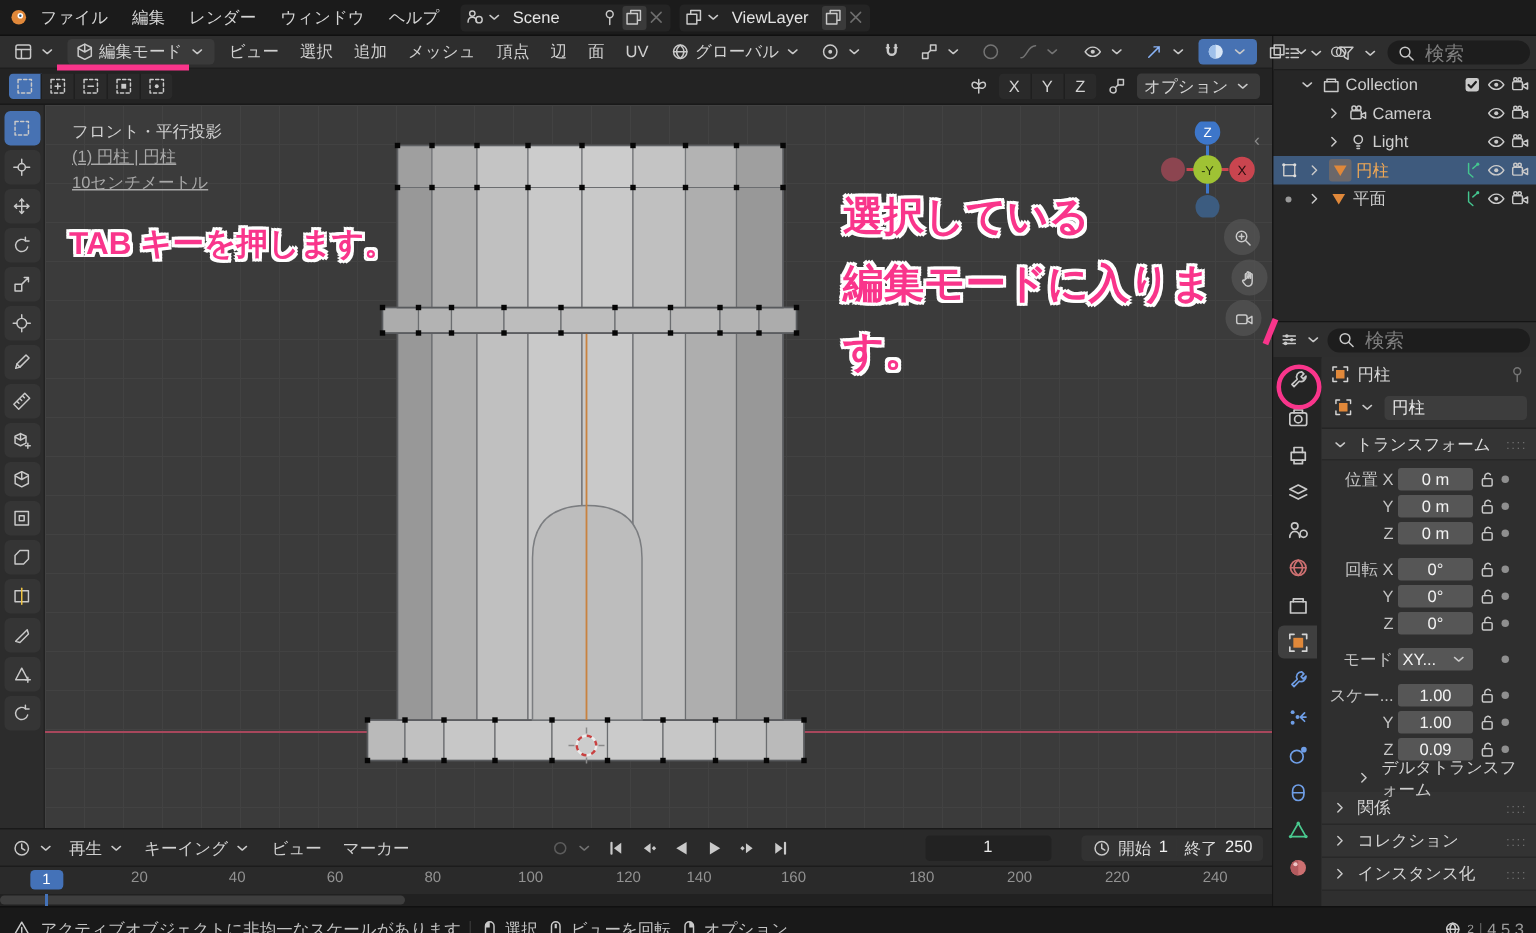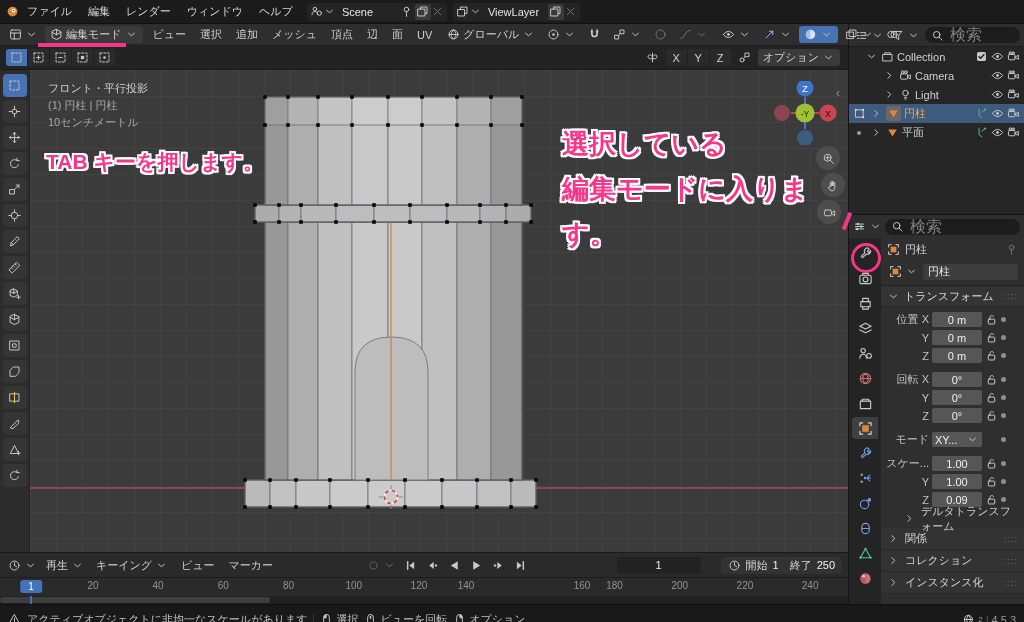--- a/index.html
+++ b/index.html
@@ -36,34 +36,34 @@
   
   .toolbar{position:absolute;left:0;top:70px;width:30px;height:482px;background:#2c2c2c;border-right:1px solid #222;
            display:flex;flex-direction:column;align-items:center;padding-top:4px;gap:3px;box-sizing:border-box;z-index:10;}
   .tbtn{width:24px;height:23px;border-radius:4px;display:flex;align-items:center;justify-content:center;background:#353535;}
   .tbtn.active{background:#4772b3;}
   
   .viewport{position:absolute;left:30px;top:70px;width:818px;height:482px;background:#3b3b3b;overflow:hidden;
     background-image:linear-gradient(#424242 1px,transparent 1px),linear-gradient(90deg,#424242 1px,transparent 1px);
     background-size:26px 26px;}
   .hud{position:absolute;left:18px;top:10px;color:#cfcfcf;line-height:17px;}
-  .hud .l2,.hud .l3{color:#a8a8a8;}
+  .hud .l2,.hud .l3{color:#a8a8a8;text-decoration:underline;}
   .annot{position:absolute;font-weight:bold;color:#f9358b;
      text-shadow:-2px -2px 0 #fff,2px -2px 0 #fff,-2px 2px 0 #fff,2px 2px 0 #fff,0 -2px 0 #fff,0 2px 0 #fff,-2px 0 0 #fff,2px 0 0 #fff;}
   .annotL{left:16px;top:78px;font-size:21px;}
   .annotR{left:532px;top:52px;font-size:27px;line-height:45px;}
   .navbtn{position:absolute;width:24px;height:24px;border-radius:50%;background:rgba(82,82,82,.8);
           display:flex;align-items:center;justify-content:center;}
   .pinkline{position:absolute;background:#f9358b;z-index:40;}
   .pinkring{position:absolute;width:24px;height:24px;border:3px solid #f9358b;border-radius:50%;z-index:40;}
   
   .outliner{position:absolute;left:848px;top:24px;width:176px;height:190px;background:#262626;border-left:1px solid #151515;box-sizing:border-box;z-index:15;}
   .ohead{height:22px;background:#2e2e2e;border-bottom:1px solid #1d1d1d;display:flex;align-items:center;gap:3px;padding:0 4px;}
   .search{flex:1 1 auto;display:flex;align-items:center;gap:4px;height:16px;background:#1d1d1d;border-radius:8px;padding:0 6px;min-width:0;}
-  .search input{background:transparent;border:none;outline:none;color:#cfcfcf;width:100%;font-family:"Liberation Sans",sans-serif;font-size:16px;}
+  .search input{background:transparent;border:none;outline:none;color:#cfcfcf;width:100%;font-family:"Liberation Sans",sans-serif;font-size:13px;}
   .search input::placeholder{color:#7f7f7f;}
   .orow{position:relative;height:19px;display:flex;align-items:center;gap:3px;padding-right:4px;}
   .orow .lbl{flex:1 1 auto;white-space:nowrap;overflow:hidden;color:#cfcfcf;}
   .orow.sel{background:#3e5a7d;}
   .orow.sel .lbl{color:#f0a855;}
   .gutter{width:16px;flex:0 0 auto;display:flex;justify-content:center;}
   .objbox{width:15px;height:15px;border-radius:2px;background:rgba(224,136,58,.28);display:flex;align-items:center;justify-content:center;}
   
   .props{position:absolute;left:848px;top:214px;width:176px;height:390px;background:#2d2d2d;border-left:1px solid #151515;border-top:1px solid #151515;box-sizing:border-box;z-index:15;}
   .phead{height:23px;background:#2e2e2e;border-bottom:1px solid #1d1d1d;display:flex;align-items:center;gap:4px;padding:0 4px 0 36px;}
@@ -1389,21 +1389,21 @@
   </div>
   <div class="ruler">
     <span class="cfbadge">1</span>
   <span class="tick" style="left: 92.94px;">20</span>
       <span class="tick" style="left: 158.14px;">40</span>
       <span class="tick" style="left: 223.34px;">60</span>
       <span class="tick" style="left: 288.54px;">80</span>
       <span class="tick" style="left: 353.74px;">100</span>
       <span class="tick" style="left: 418.94px;">120</span>
       <span class="tick" style="left: 466px;">140</span>
-      <span class="tick" style="left: 582px; text-align: center;">160</span>
+      <span class="tick" style="left: 529px; text-align: center;">160</span>
       <span class="tick" style="left: 614.54px;">180</span>
       <span class="tick" style="left: 679.74px;">200</span>
       <span class="tick" style="left: 744.94px;">220</span>
       <span class="tick" style="left: 810.14px;">240</span>
     </div>
   <div class="cfline"></div>
   <div class="scrollstrip">
     <div class="scrollbar"></div>
   </div>
 

